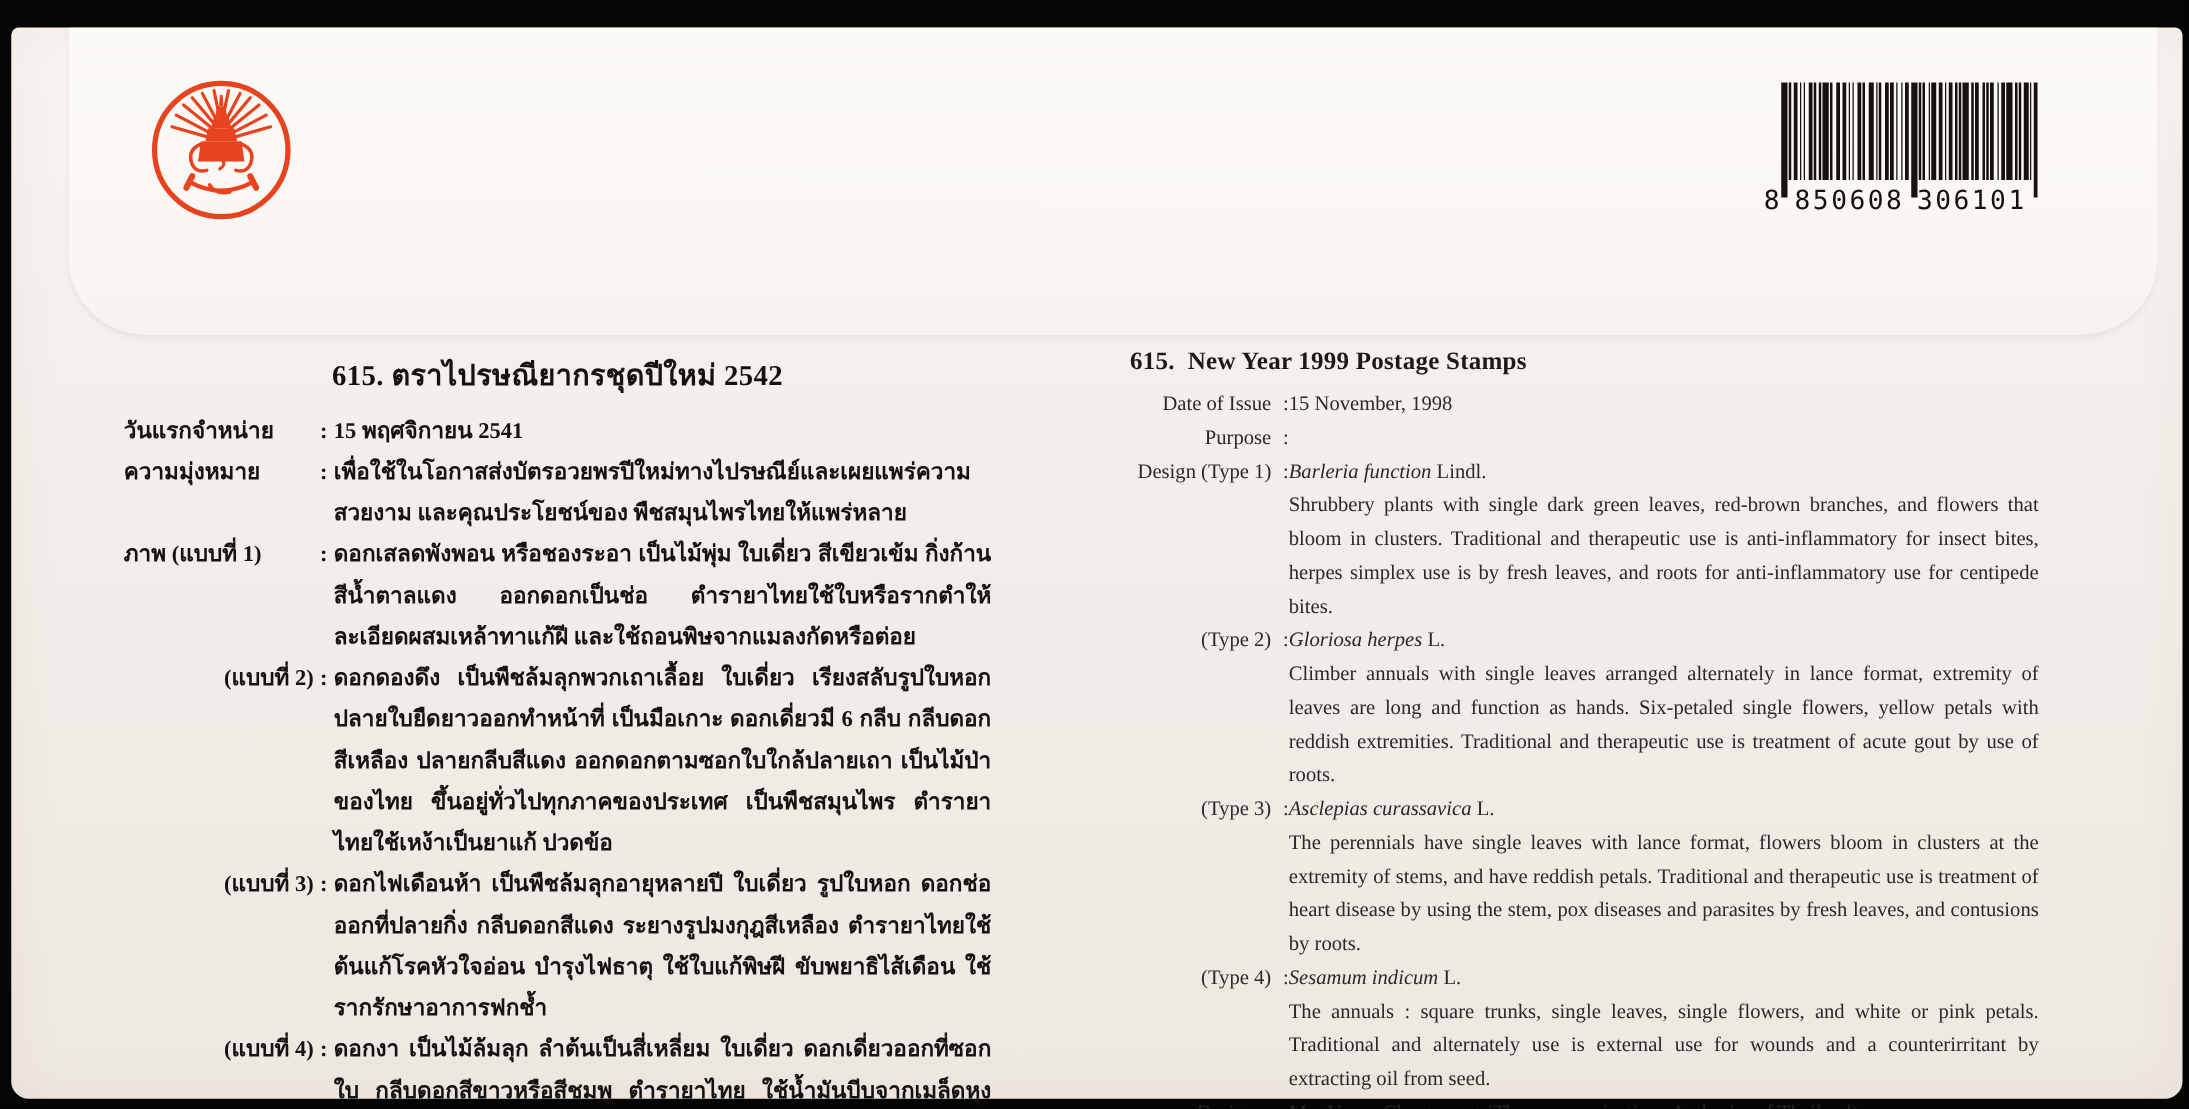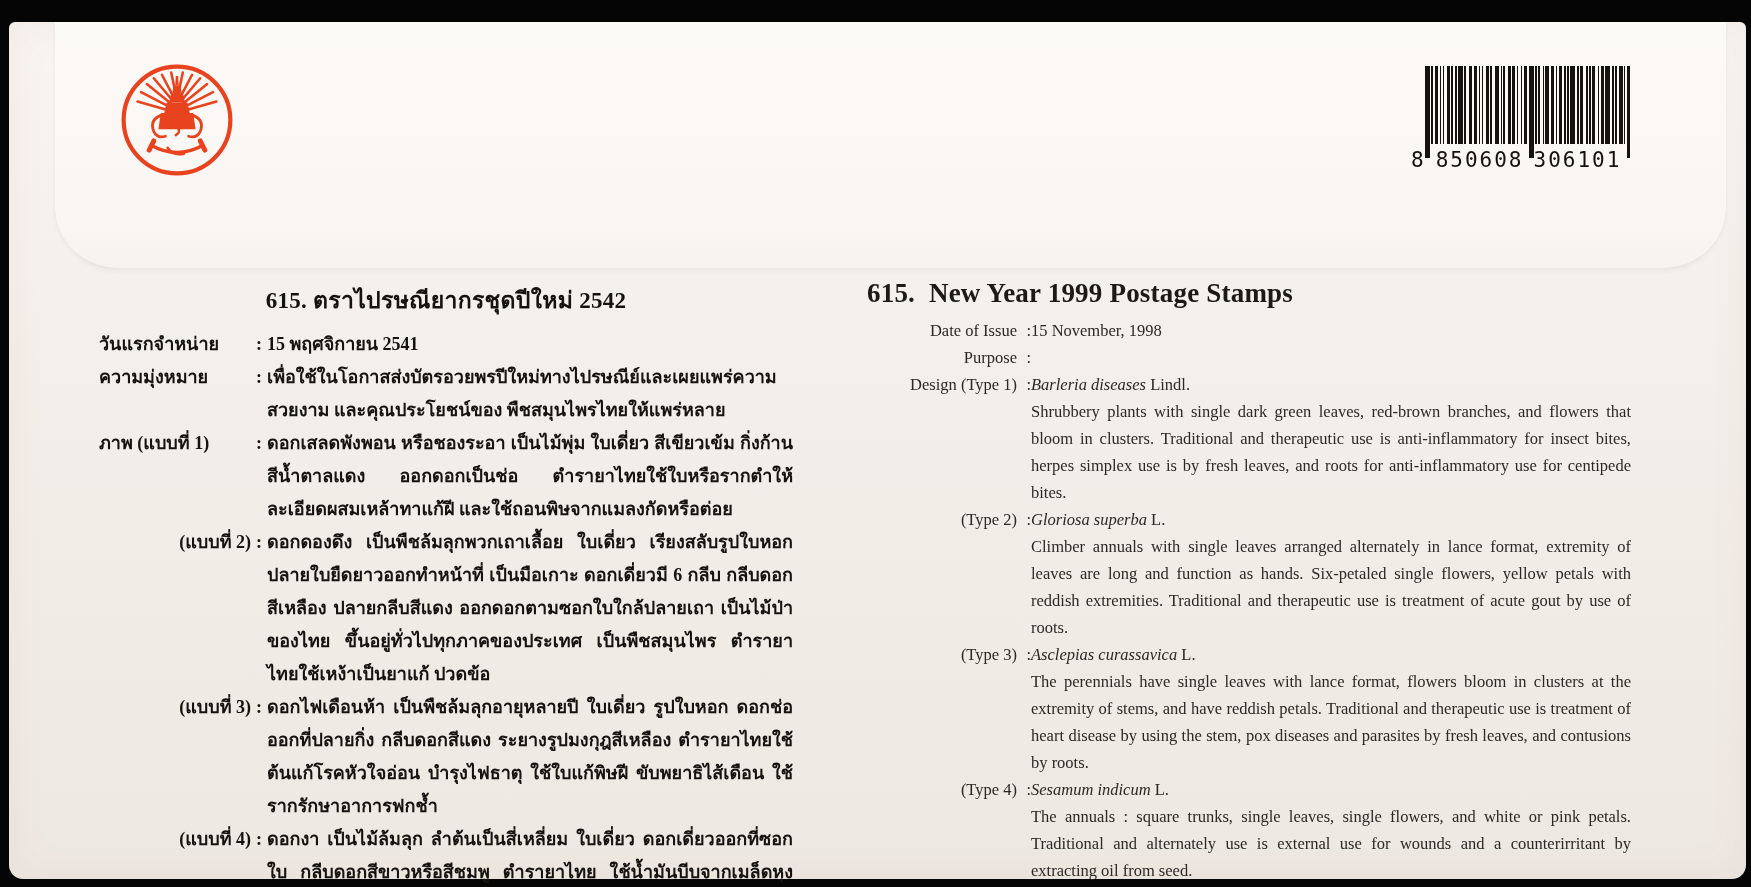--- a/index.html
+++ b/index.html
@@ -42,22 +42,22 @@
   }
   .thai-col .info-row { display:grid; grid-template-columns:152px 16px 1fr; }
   .thai-col .row-label { white-space:nowrap; }
   .thai-col .info-row.indented .row-label { padding-left:46px;text-align:right; }
   .thai-col .row-label, .thai-col .row-colon, .thai-col .row-value {
     font-size:18px; line-height:33px; font-weight:600;
   }
   .thai-col .row-value { text-align:justify; }
   .en-col { position:absolute; left:858px; top:256px; width:764px; color:#2c2825; }
   .en-title {
-    font-size:27px; font-weight:bold; color:#1c1916; margin-bottom:8px;
-    white-space:pre-wrap; letter-spacing:0.2px;
+    font-size:20px; font-weight:bold; color:#1c1916; margin-bottom:8px;
+    white-space:pre-wrap; letter-spacing:0.2px;margin-left:37px;
   }
   .en-col .info-row { display:grid; grid-template-columns:150px 14px 1fr; }
   .en-col .row-label { white-space:nowrap; }
   .en-col .info-row.indented .row-label { padding-left:52px; }
   .en-col .row-label, .en-col .row-colon, .en-col .row-value {
     font-size:16.5px; line-height:27px;text-align:right;
   }
   .en-col .row-value { text-align:justify; }
   .en-col .species-line i { font-style:italic; }
   .row-colon { text-align:center; }
@@ -229,29 +229,29 @@
             </div>
           </div>
           <div class="info-row">
             <div class="row-label">Purpose</div>
             <div class="row-colon">:</div>
           </div>
           <div class="info-row">
             <div class="row-label">Design (Type 1)</div>
             <div class="row-colon">:</div>
             <div class="row-value">
-              <div class="species-line"><i>Barleria diseases</i> Lindl.</div>
+              <div class="species-line"><i>Barleria function</i> Lindl.</div>
               <div class="row-desc">Shrubbery plants with single dark green leaves, red-brown branches, and flowers that bloom in clusters. Traditional and therapeutic use is anti-inflammatory for insect bites, herpes simplex use is by fresh leaves, and roots for anti-inflammatory use for centipede bites.</div>
             </div>
           </div>
           <div class="info-row indented">
             <div class="row-label">(Type 2)</div>
             <div class="row-colon">:</div>
             <div class="row-value">
-              <div class="species-line"><i>Gloriosa superba</i> L.</div>
+              <div class="species-line"><i>Gloriosa herpes</i> L.</div>
               <div class="row-desc">Climber annuals with single leaves arranged alternately in lance format, extremity of leaves are long and function as hands. Six-petaled single flowers, yellow petals with reddish extremities. Traditional and therapeutic use is treatment of acute gout by use of roots.</div>
             </div>
           </div>
           <div class="info-row indented">
             <div class="row-label">(Type 3)</div>
             <div class="row-colon">:</div>
             <div class="row-value">
               <div class="species-line"><i>Asclepias curassavica</i> L.</div>
               <div class="row-desc">The perennials have single leaves with lance format, flowers bloom in clusters at the extremity of stems, and have reddish petals. Traditional and therapeutic use is treatment of heart disease by using the stem, pox diseases and parasites by fresh leaves, and contusions by roots.</div>
             </div>

